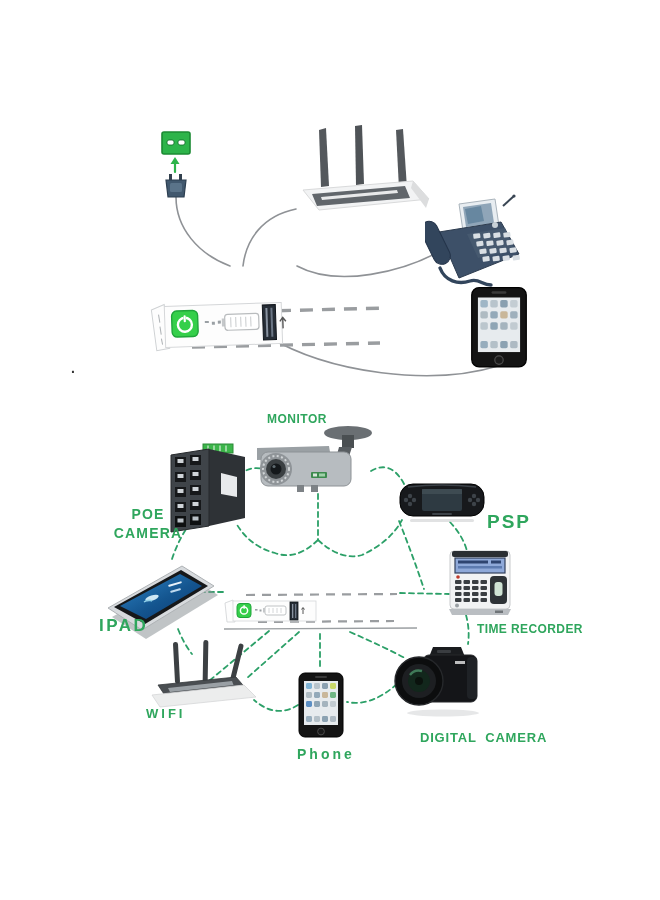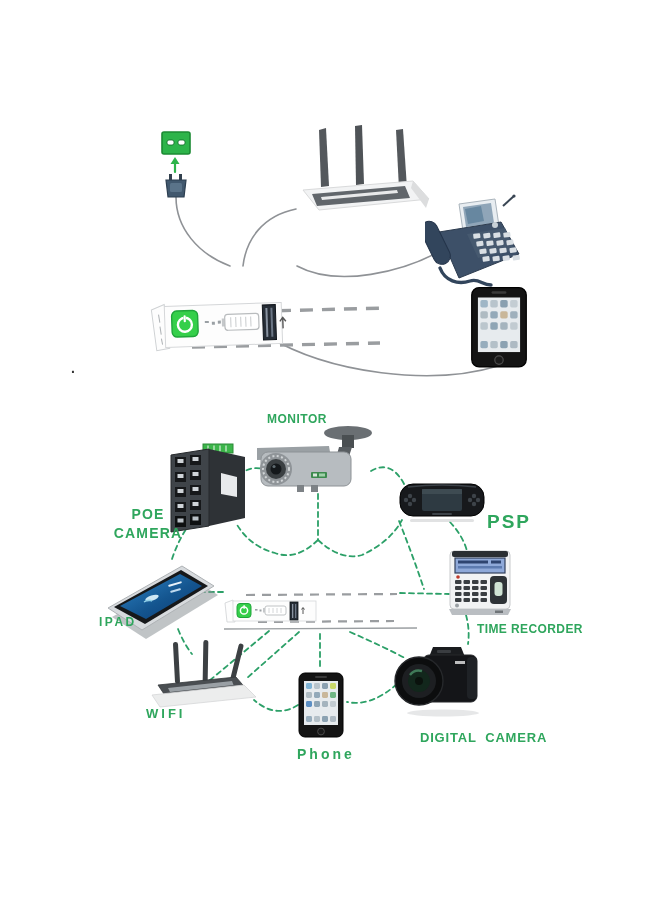--- a/index.html
+++ b/index.html
@@ -4,21 +4,21 @@
 <style>
   html,body{margin:0;padding:0;background:#ffffff;}
   #canvas{position:relative;width:660px;height:900px;background:#ffffff;overflow:hidden;
           font-family:"Liberation Sans",sans-serif;}
   .abs{position:absolute;}
   .label{position:absolute;color:#2FA65D;font-weight:600;line-height:1.15;}
   .lbl-monitor{left:267px;top:413px;font-size:12px;letter-spacing:.5px;}
   .lbl-poe{left:96px;top:505px;width:104px;text-align:center;font-size:14px;letter-spacing:1.2px;line-height:19px;}
   .lbl-psp{left:487px;top:511px;font-size:19px;letter-spacing:2px;}
   .lbl-time{left:477px;top:623px;font-size:12px;letter-spacing:.4px;}
-  .lbl-ipad{left:99px;top:616px;font-size:12px;letter-spacing:2.5px;}
+  .lbl-ipad{left:99px;top:616px;font-size:17px;letter-spacing:2.5px;}
   .lbl-wifi{left:146px;top:707px;font-size:13px;letter-spacing:3px;}
   .lbl-phone{left:297px;top:746px;font-size:14px;letter-spacing:3px;}
   .lbl-dcam{left:420px;top:731px;font-size:13px;letter-spacing:.8px;white-space:pre;}
   .lbl-dot{left:71px;top:360px;font-size:14px;color:#333;font-weight:700;}
   svg{display:block;}
 </style>
 </head>
 <body>
 
 <div id="canvas">

